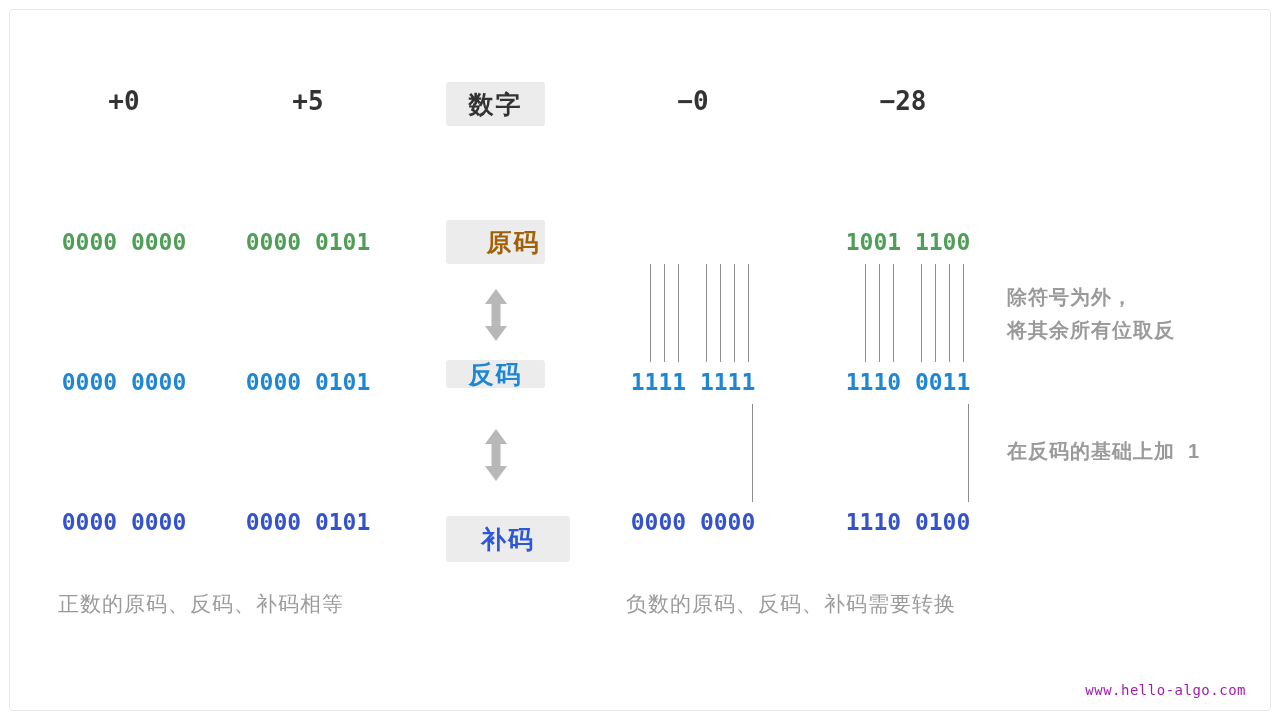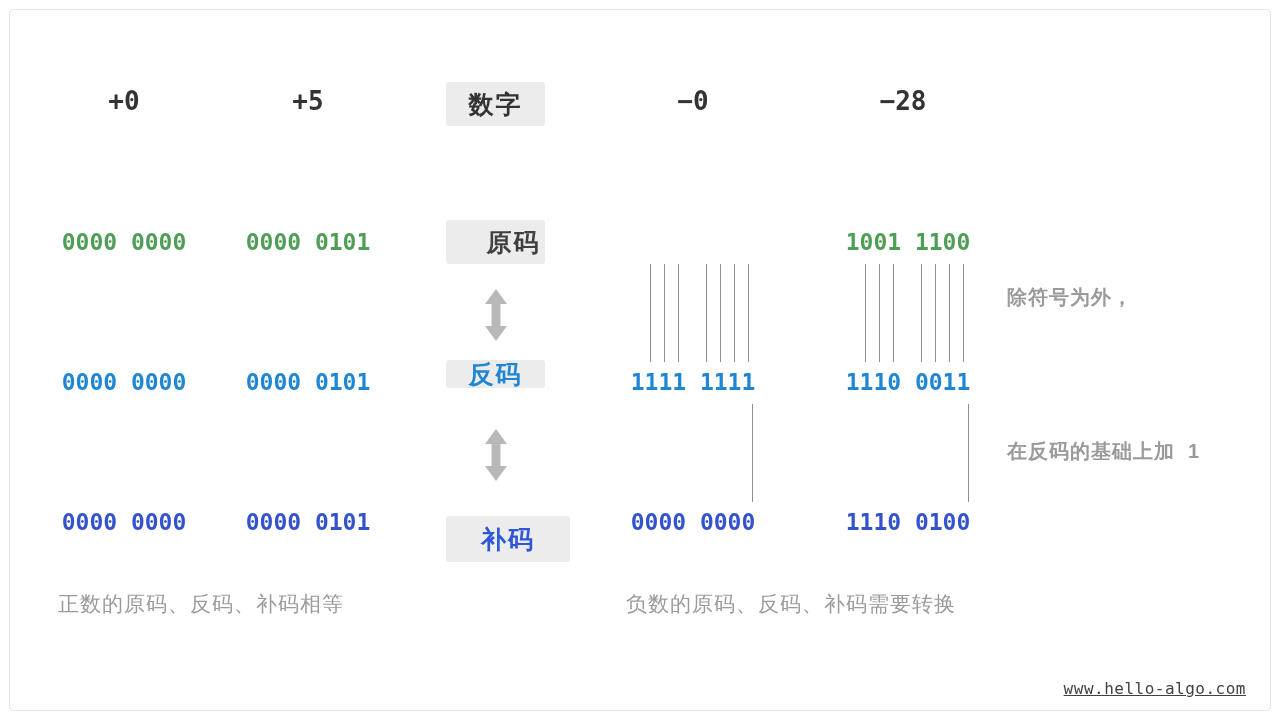--- a/index.html
+++ b/index.html
@@ -58,21 +58,21 @@
     border-radius: 3px;
     display: flex;
     align-items: center;
     justify-content: center;
     font-size: 25px;
     font-weight: bold;
     letter-spacing: 2px;
     box-sizing: border-box;
   }
   .chip-head  { color: #333333; }
-  .chip-true  { color: #404040; padding-left: 36px; }
+  .chip-true  { color: #a16207; padding-left: 36px; }
   .chip-ones  { color: #1f86d4; }
   .chip-twos  { color: #2d57d6; }
 
   
   .bits {
     font-family: "DejaVu Sans Mono", monospace;
     font-size: 23px;
     font-weight: bold;
     white-space: pre;
   }
@@ -114,25 +114,24 @@
     letter-spacing: 1px;
     white-space: pre;
   }
 
   
   .watermark {
     position: absolute;
     right: 34px;
     bottom: 22px;
     font-family: "DejaVu Sans Mono", monospace;
-    font-size: 16px;
-    color: #404040;
+    font-size: 14px;
+    color: #a21caf;
     letter-spacing: 0.5px;
     white-space: pre;
-    text-decoration: underline;
   }
 </style>
 </head>
 <body>
 
 <div id="canvas">
 
   <div class="frame"></div>
 
   <div class="cell num" style="left:44px; top:86px; width:160px;">+0</div>
@@ -166,20 +165,21 @@
 
   <div class="rule" style="left:865px;  top:264px; height:98px;"></div>
   <div class="rule" style="left:879px;  top:264px; height:98px;"></div>
   <div class="rule" style="left:893px;  top:264px; height:98px;"></div>
   <div class="rule" style="left:921px;  top:264px; height:98px;"></div>
   <div class="rule" style="left:935px;  top:264px; height:98px;"></div>
   <div class="rule" style="left:949px;  top:264px; height:98px;"></div>
   <div class="rule" style="left:963px;  top:264px; height:98px;"></div>
 
   <div class="note" style="left:1007px; top:281px;">除符号为外，</div>
+  <div class="note" style="left:1007px; top:314px;">将其余所有位取反</div>
 
   <div class="cell bits bits-ones" style="left:44px; top:369px; width:160px;">0000 0000</div>
   <div class="cell bits bits-ones" style="left:228px; top:369px; width:160px;">0000 0101</div>
 
   <div class="chip chip-ones" style="left:446px; top:360px; width:99px; height:28px;">反码</div>
 
   <div class="cell bits bits-ones" style="left:613px; top:369px; width:160px;">1111 1111</div>
   <div class="cell bits bits-ones" style="left:828px; top:369px; width:160px;">1110 0011</div>
 
   <div class="vdbl" style="left:481px; top:428px;">

